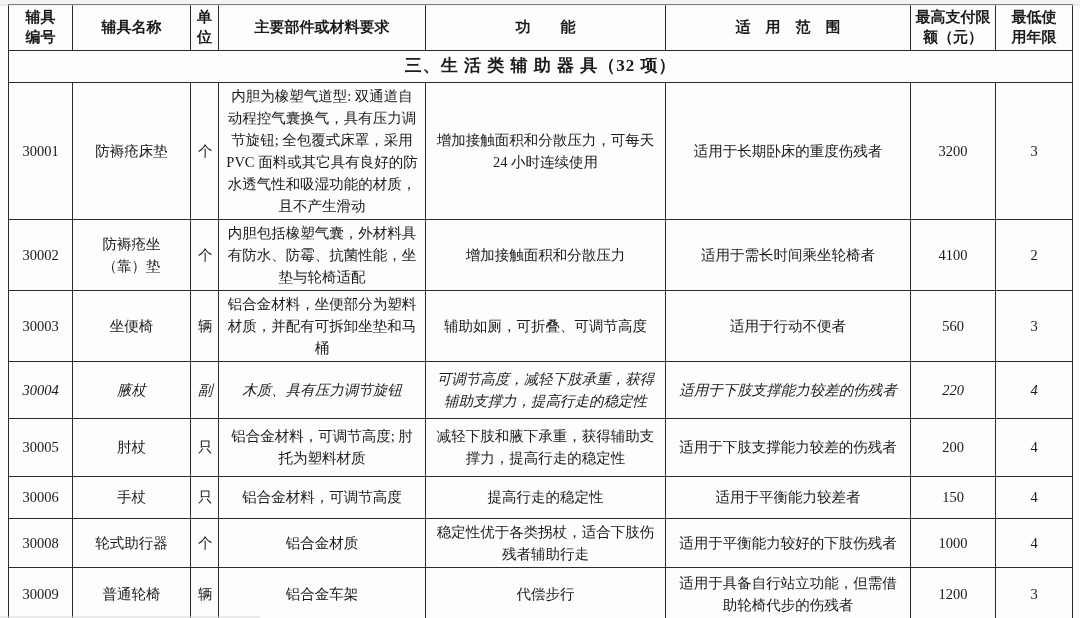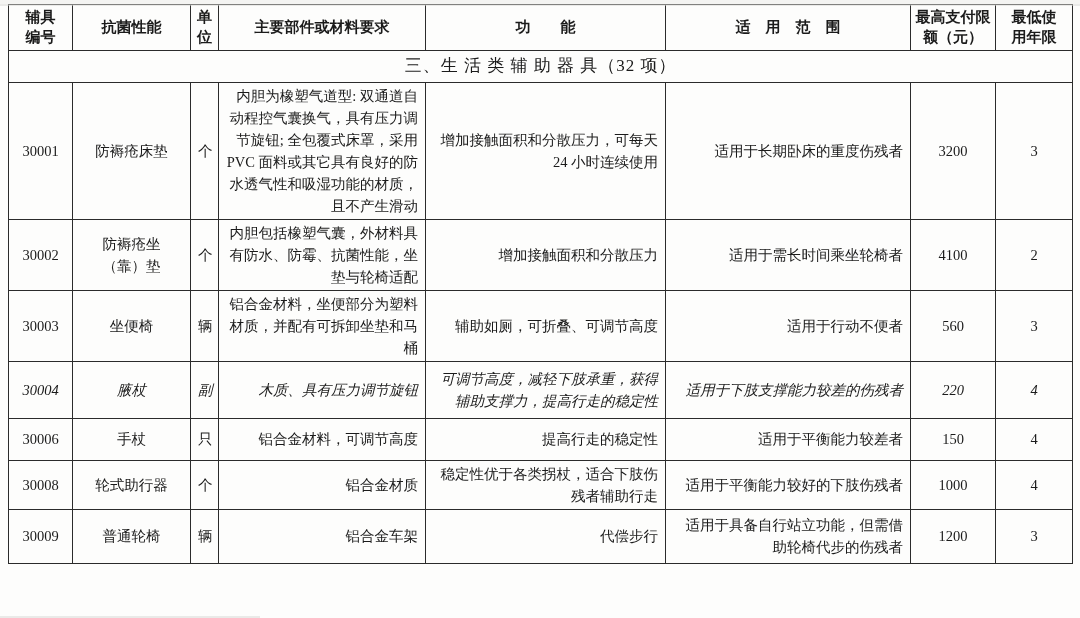--- a/index.html
+++ b/index.html
@@ -33,25 +33,25 @@
     text-align:center;
     white-space:pre-line;
     line-height:1.35;
     padding:2px 3px;
   }
   td{
     font-size:14.5px;
     line-height:1.52;
   }
   .c-center{text-align:center;}
-  .c-left{text-align:right;}
+  .c-left{text-align:center;}
   .pre{white-space:pre-line;}
   .section-cell{
     text-align:center;
-    font-weight:normal;
+    font-weight:bold;
     font-size:17px;
     letter-spacing:1px;
   }
   
   .r-header{height:44px;}
   .r-section{height:32px;}
   .r0{height:110px;}
   .r1{height:67px;}
   .r2{height:50px;}
   .r3{height:57px;font-style:italic;}
@@ -75,21 +75,21 @@
       <col style="width:207px">
       <col style="width:240px">
       <col style="width:245px">
       <col style="width:85px">
       <col style="width:77px">
     </colgroup>
     <thead>
       <tr class="r-header">
         <th>辅具
 编号</th>
-        <th>抗菌性能</th>
+        <th>辅具名称</th>
         <th>单
 位</th>
         <th>主要部件或材料要求</th>
         <th>功　　能</th>
         <th>适　用　范　围</th>
         <th>最高支付限
 额（元）</th>
         <th>最低使
 用年限</th>
       </tr>
@@ -137,20 +137,30 @@
         <td class="c-center">30004</td>
         <td class="c-center pre">腋杖</td>
         <td class="c-center">副</td>
         <td class="c-left">木质、具有压力调节旋钮</td>
         <td class="c-left">可调节高度，减轻下肢承重，获得辅助支撑力，提高行走的稳定性</td>
         <td class="c-left">适用于下肢支撑能力较差的伤残者</td>
         <td class="c-center">220</td>
         <td class="c-center">4</td>
       </tr>
 
+      <tr class="r4">
+        <td class="c-center">30005</td>
+        <td class="c-center pre">肘杖</td>
+        <td class="c-center">只</td>
+        <td class="c-left">铝合金材料，可调节高度; 肘托为塑料材质</td>
+        <td class="c-left">减轻下肢和腋下承重，获得辅助支撑力，提高行走的稳定性</td>
+        <td class="c-left">适用于下肢支撑能力较差的伤残者</td>
+        <td class="c-center">200</td>
+        <td class="c-center">4</td>
+      </tr>
 
       <tr class="r5">
         <td class="c-center">30006</td>
         <td class="c-center pre">手杖</td>
         <td class="c-center">只</td>
         <td class="c-left">铝合金材料，可调节高度</td>
         <td class="c-left">提高行走的稳定性</td>
         <td class="c-left">适用于平衡能力较差者</td>
         <td class="c-center">150</td>
         <td class="c-center">4</td>

